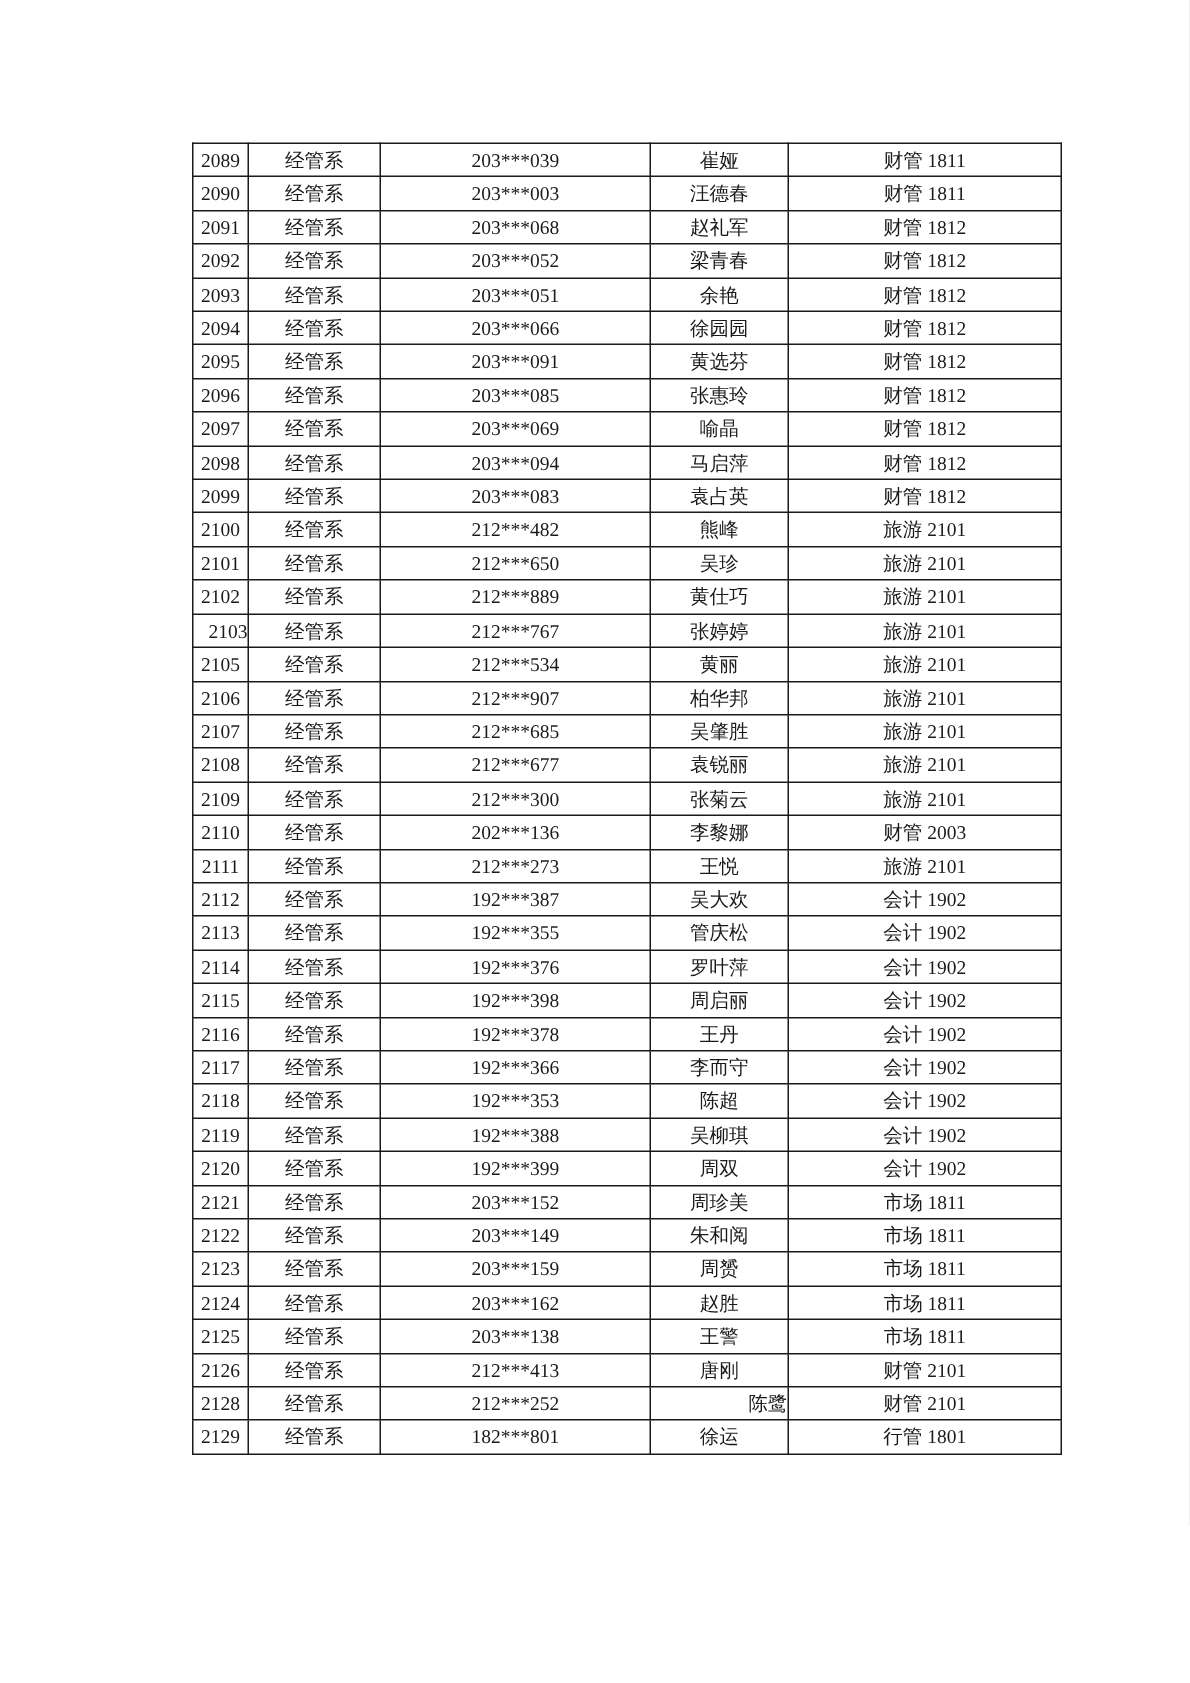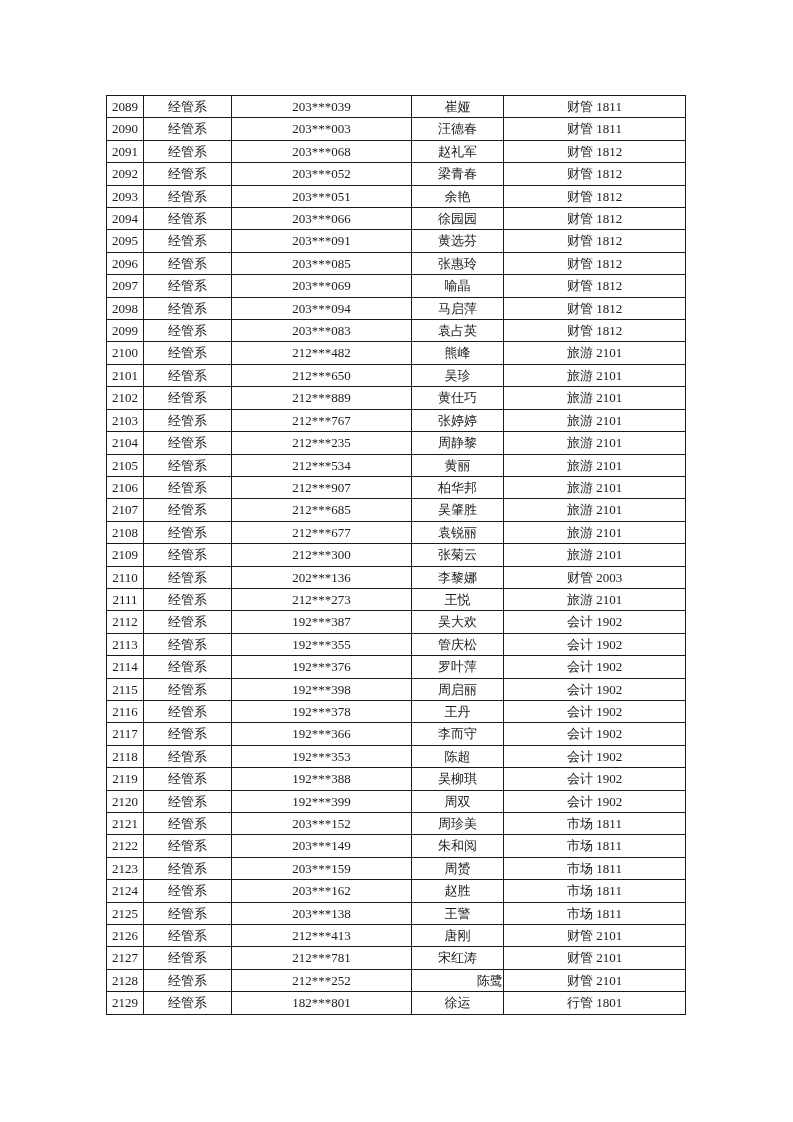--- a/index.html
+++ b/index.html
@@ -12,21 +12,21 @@
     width: 793px;
     height: 1122px;
     margin: 0 auto;
     background: #ffffff;
     overflow: hidden;
     font-family: "Liberation Serif", "DejaVu Serif", serif;
     color: #1a1a1a;
   }
   table.roster {
     position: absolute;
-    left: 106px;
+    left: 128px;
     top: 95px;
     width: 579px;
     border-collapse: collapse;
     table-layout: fixed;
   }
   table.roster td {
     border: 1px solid #1a1a1a;
     height: 21.4px;
     padding: 0;
     text-align: center;
@@ -147,31 +147,24 @@
           <td style="border-color: rgb(26, 26, 26);">旅游 2101</td>
         </tr>
         <tr>
           <td style="border-color: rgb(26, 26, 26);">2102</td>
           <td style="border-color: rgb(26, 26, 26);">经管系</td>
           <td style="border-color: rgb(26, 26, 26);">212***889</td>
           <td style="border-color: rgb(26, 26, 26); font-family: Liberation Serif, serif;">黄仕巧</td>
           <td style="border-color: rgb(26, 26, 26);">旅游 2101</td>
         </tr>
         <tr>
-          <td style="border-color: rgb(26, 26, 26);">2103</td>
+          <td style="border-color: rgb(26, 26, 26); text-align: right;">2103</td>
           <td style="border-color: rgb(26, 26, 26);">经管系</td>
           <td style="border-color: rgb(26, 26, 26);">212***767</td>
           <td style="border-color: rgb(26, 26, 26);">张婷婷</td>
-          <td style="border-color: rgb(26, 26, 26);">旅游 2101</td>
-        </tr>
-        <tr>
-          <td style="border-color: rgb(26, 26, 26);">2104</td>
-          <td style="border-color: rgb(26, 26, 26);">经管系</td>
-          <td style="border-color: rgb(26, 26, 26);">212***235</td>
-          <td style="border-color: rgb(26, 26, 26);">周静黎</td>
           <td style="border-color: rgb(26, 26, 26);">旅游 2101</td>
         </tr>
         <tr>
           <td style="border-color: rgb(26, 26, 26);">2105</td>
           <td style="border-color: rgb(26, 26, 26);">经管系</td>
           <td style="border-color: rgb(26, 26, 26);">212***534</td>
           <td style="border-color: rgb(26, 26, 26);">黄丽</td>
           <td style="border-color: rgb(26, 26, 26);">旅游 2101</td>
         </tr>
         <tr>
@@ -312,27 +305,20 @@
           <td style="border-color: rgb(26, 26, 26);">经管系</td>
           <td style="border-color: rgb(26, 26, 26);">203***138</td>
           <td style="border-color: rgb(26, 26, 26);">王警</td>
           <td style="border-color: rgb(26, 26, 26);">市场 1811</td>
         </tr>
         <tr>
           <td style="border-color: rgb(26, 26, 26);">2126</td>
           <td style="border-color: rgb(26, 26, 26);">经管系</td>
           <td style="border-color: rgb(26, 26, 26);">212***413</td>
           <td style="border-color: rgb(26, 26, 26);">唐刚</td>
-          <td style="border-color: rgb(26, 26, 26);">财管 2101</td>
-        </tr>
-        <tr>
-          <td style="border-color: rgb(26, 26, 26);">2127</td>
-          <td style="border-color: rgb(26, 26, 26);">经管系</td>
-          <td style="border-color: rgb(26, 26, 26);">212***781</td>
-          <td style="border-color: rgb(26, 26, 26);">宋红涛</td>
           <td style="border-color: rgb(26, 26, 26);">财管 2101</td>
         </tr>
         <tr>
           <td style="border-color: rgb(26, 26, 26);">2128</td>
           <td style="border-color: rgb(26, 26, 26);">经管系</td>
           <td style="border-color: rgb(26, 26, 26);">212***252</td>
           <td style="border-color: rgb(26, 26, 26); text-align: right;">陈鹭</td>
           <td style="border-color: rgb(26, 26, 26);">财管 2101</td>
         </tr>
         <tr>

